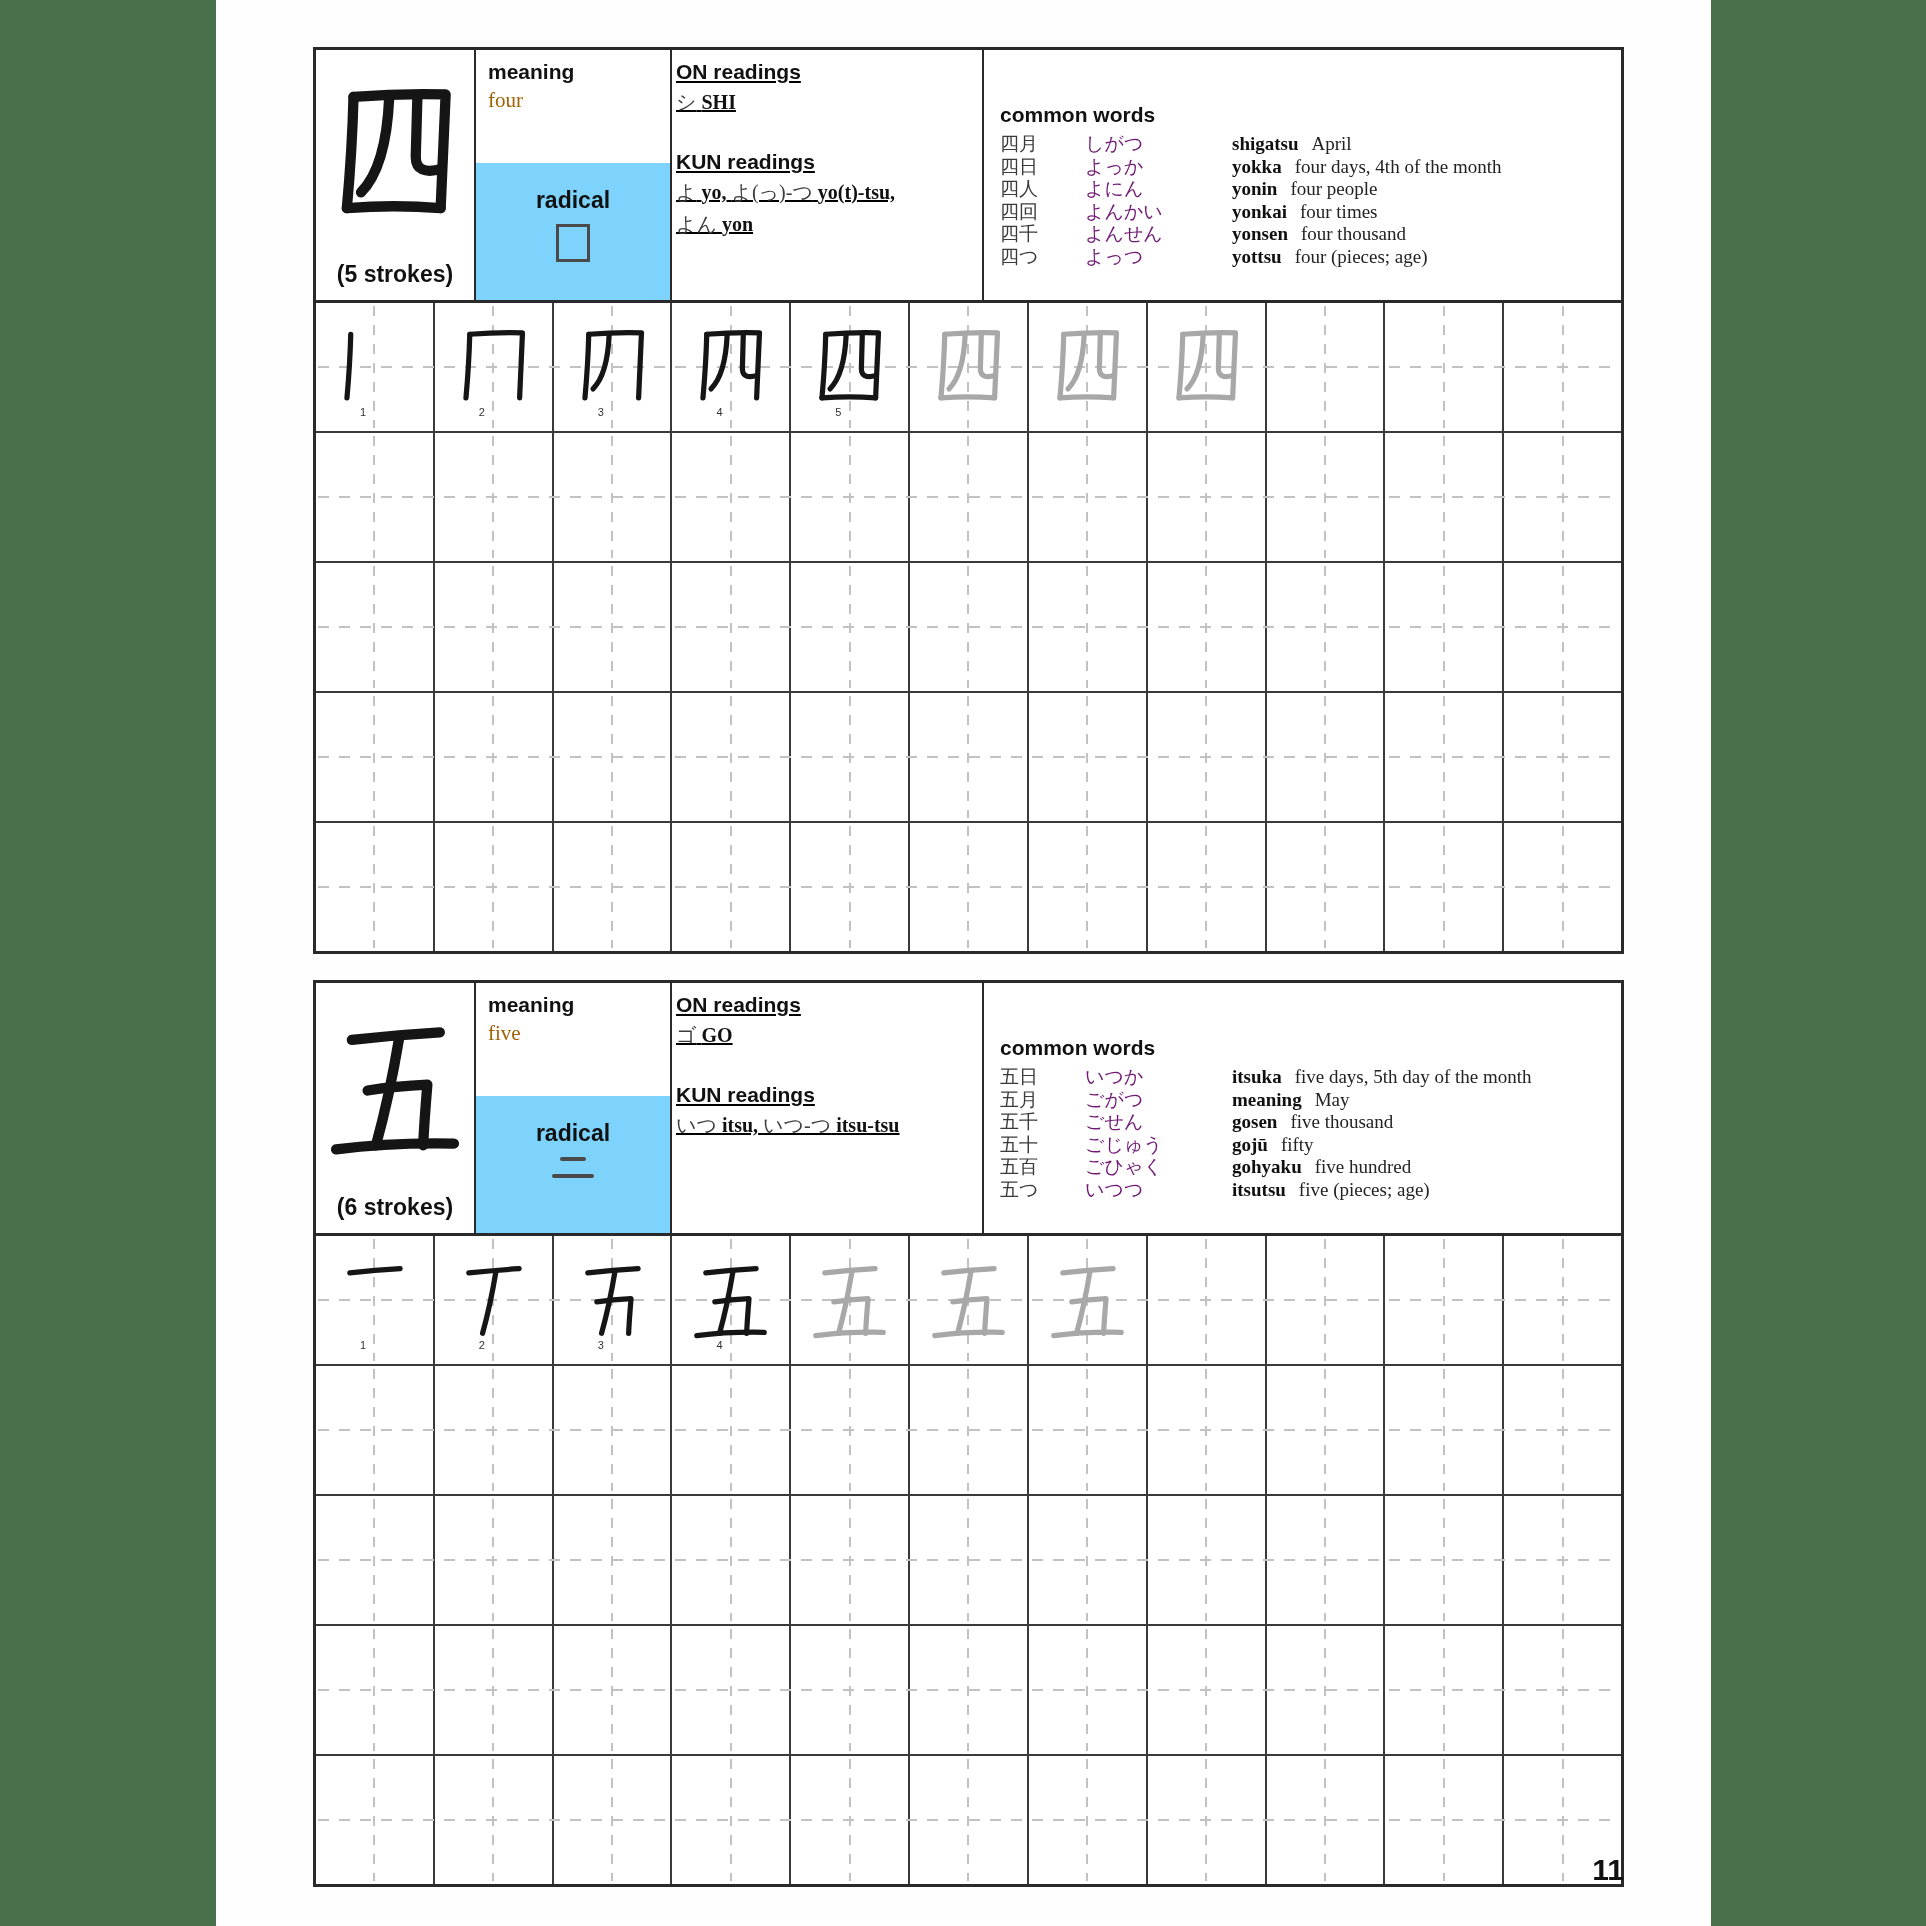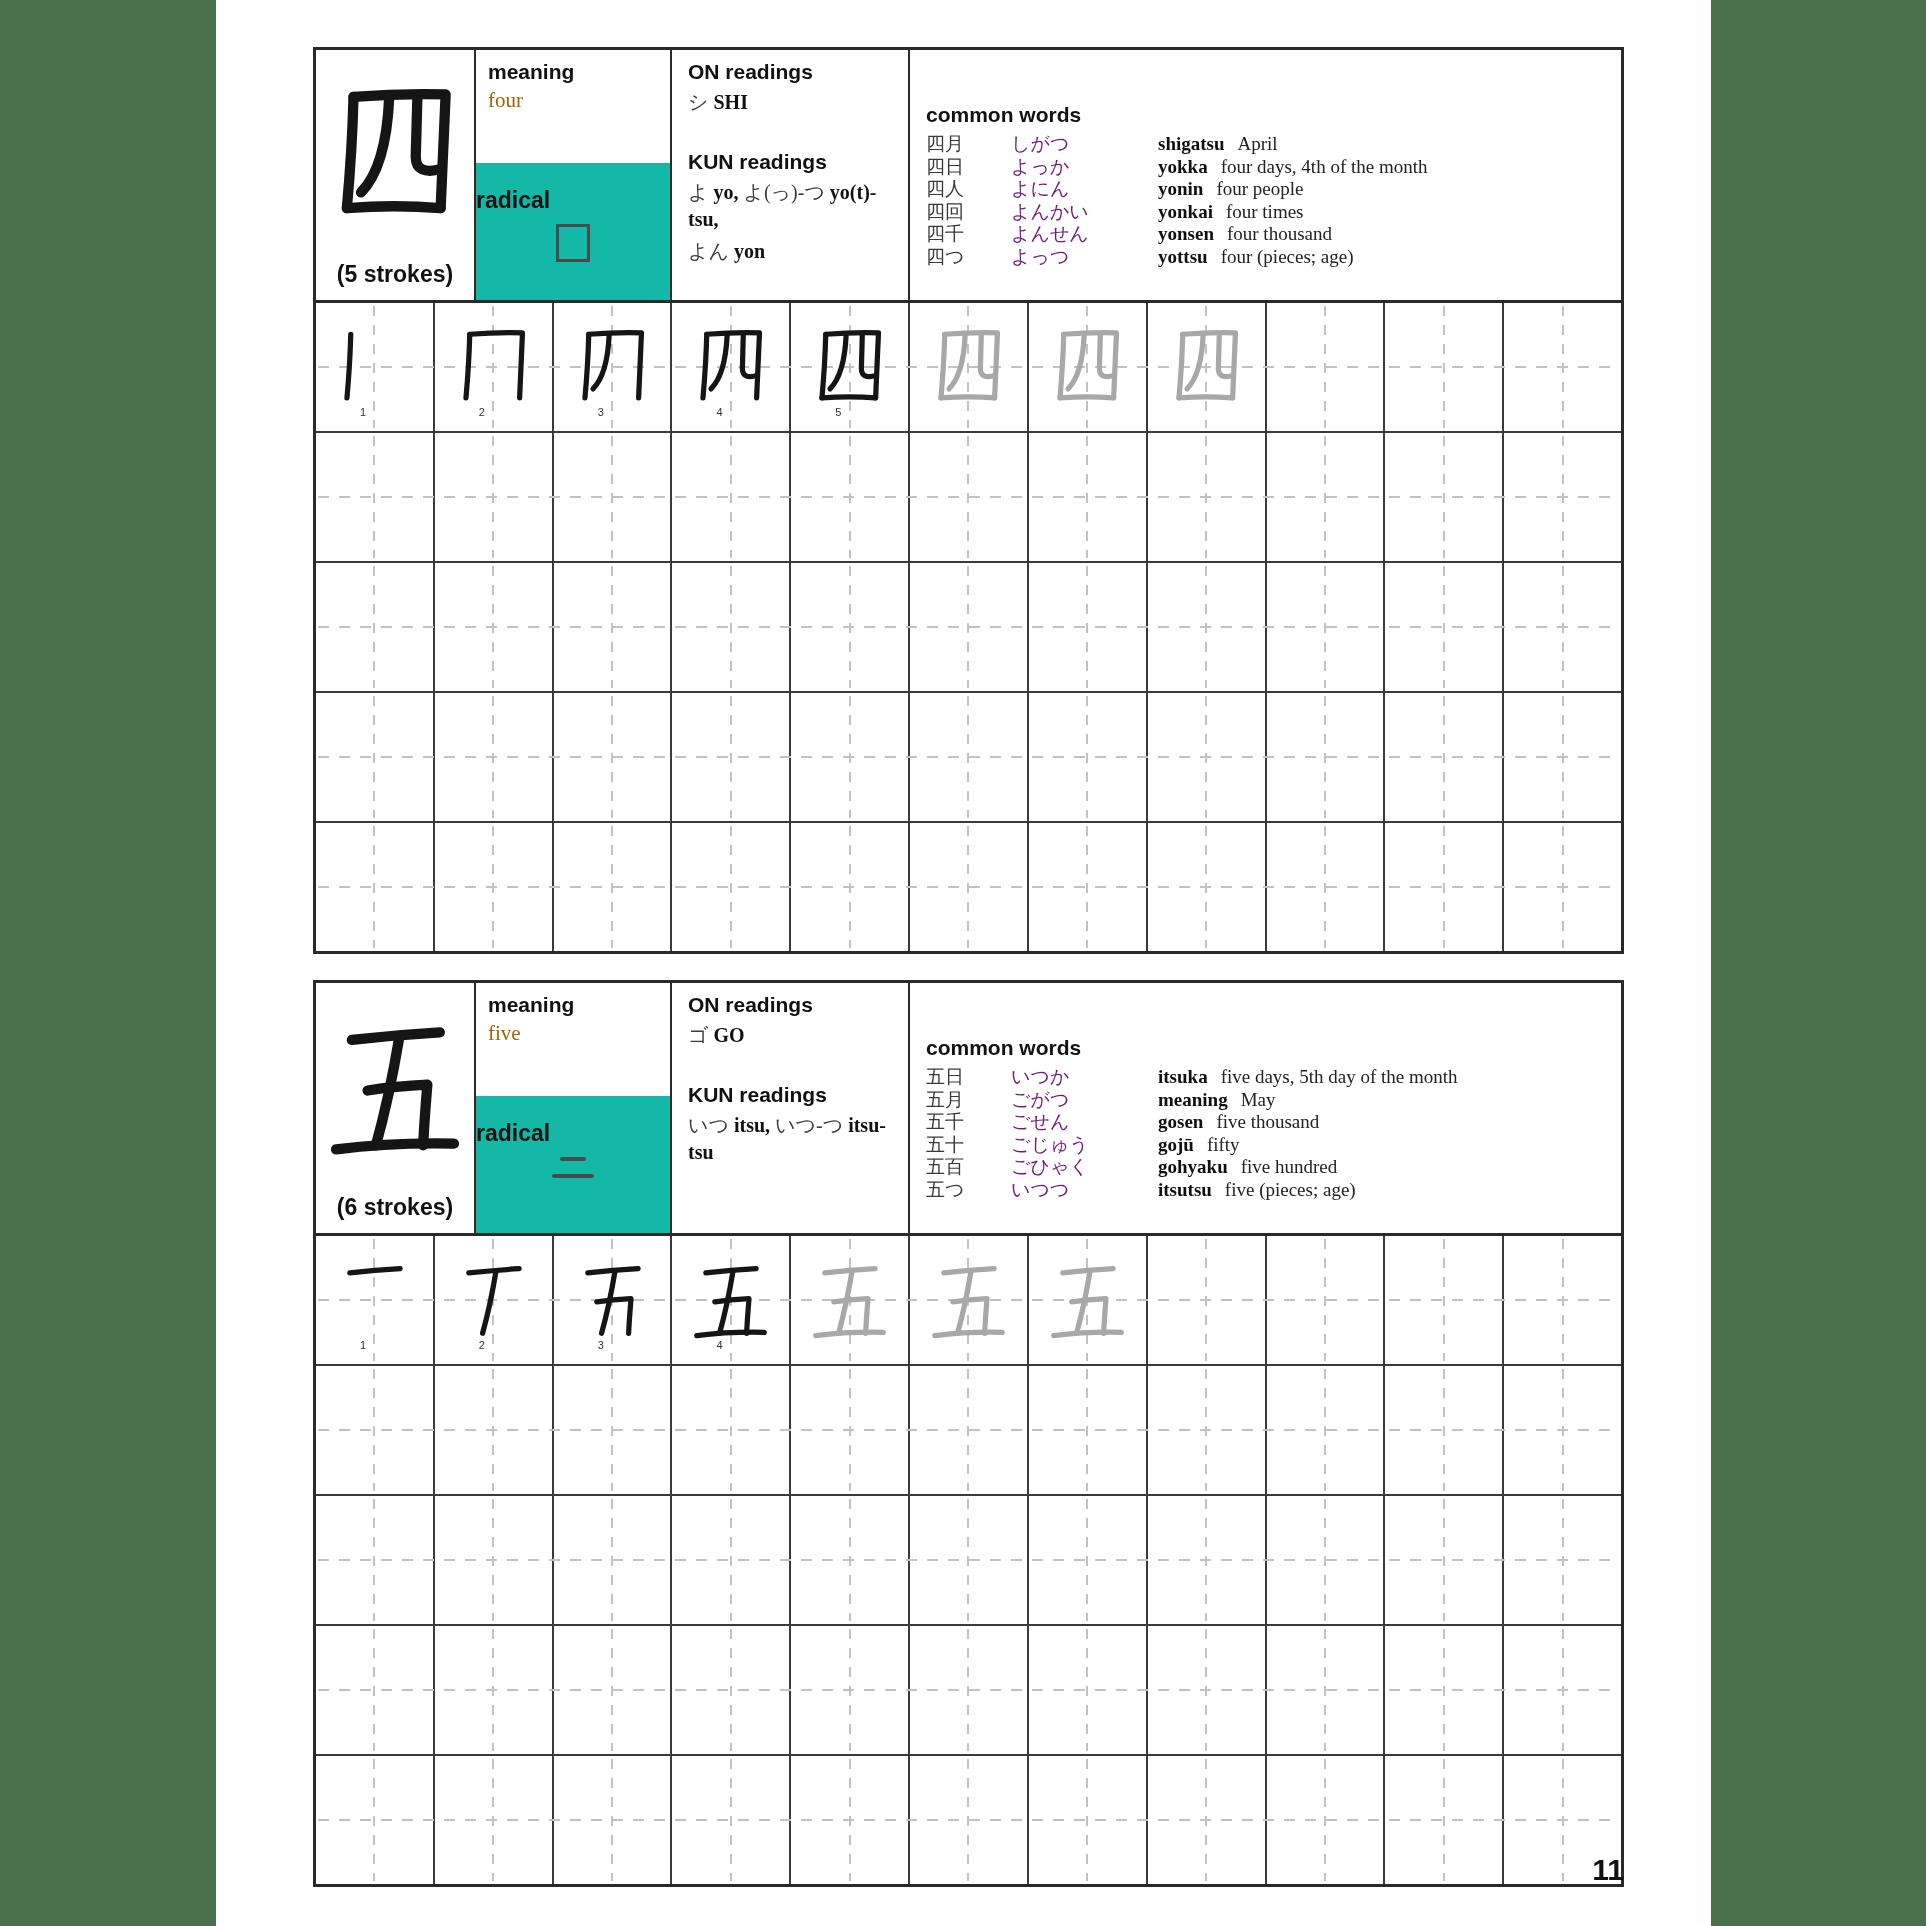--- a/index.html
+++ b/index.html
@@ -13,31 +13,31 @@
 
   .kanji-table{position:absolute;left:97px;width:1311px;border:3px solid #2a2a2a;background:#fff;box-sizing:border-box;}
   #block0{top:47px;}
   #block1{top:980px;}
 
   .header{display:flex;height:250px;border-bottom:3px solid #2a2a2a;}
   .header .cell{position:relative;box-sizing:border-box;border-right:2px solid #2a2a2a;}
   .header .cell:last-child{border-right:none;}
   .kanji-cell{width:160px;display:flex;flex-direction:column;align-items:center;}
   .meaning-cell{width:196px;padding:10px 12px;}
-  .readings-cell{width:238px;padding:10px 16px;}
+  .readings-cell{width:312px;padding:10px 4px;text-decoration:underline;}
   .common-cell{flex:1;padding:10px 16px;margin-top:43px;}
 
   .lbl{font-weight:bold;font-size:21px;color:#111;}
   .serifv{font-family:"Liberation Serif",serif;font-size:21px;color:#a16207;margin-top:4px;}
 
   .big-kanji-slot{margin-top:12px;height:186px;display:flex;align-items:center;justify-content:center;}
   .strokes-label{margin-top:auto;margin-bottom:12px;font-weight:bold;font-size:23px;color:#111;}
 
-  .radical-box{position:absolute;left:0;right:0;bottom:0;height:137px;background:#14b8a6;
-               display:flex;flex-direction:column;padding-top:24px;box-sizing:border-box;}
+  .radical-box{position:absolute;left:0;right:0;bottom:0;height:137px;background:#7dd3fc;
+               display:flex;flex-direction:column;align-items:center;padding-top:24px;box-sizing:border-box;}
   .radical-box .lbl{font-size:23px;}
   .radical-glyph{margin-top:10px;display:flex;flex-direction:column;align-items:center;}
   .rad-box-shape{width:28px;height:32px;border:3.5px solid #4a4a4a;}
   .rad-bar{height:4px;background:#4a4a4a;border-radius:2px;}
   .rad-bar.top{width:26px;margin-bottom:13px;}
   .rad-bar.bottom{width:42px;}
 
   .reading-line{font-family:"Liberation Serif",serif;font-size:20px;color:#222;margin-top:5px;line-height:27px;}
   .reading-line b{color:#111;}
   .kun-block{margin-top:34px;}

